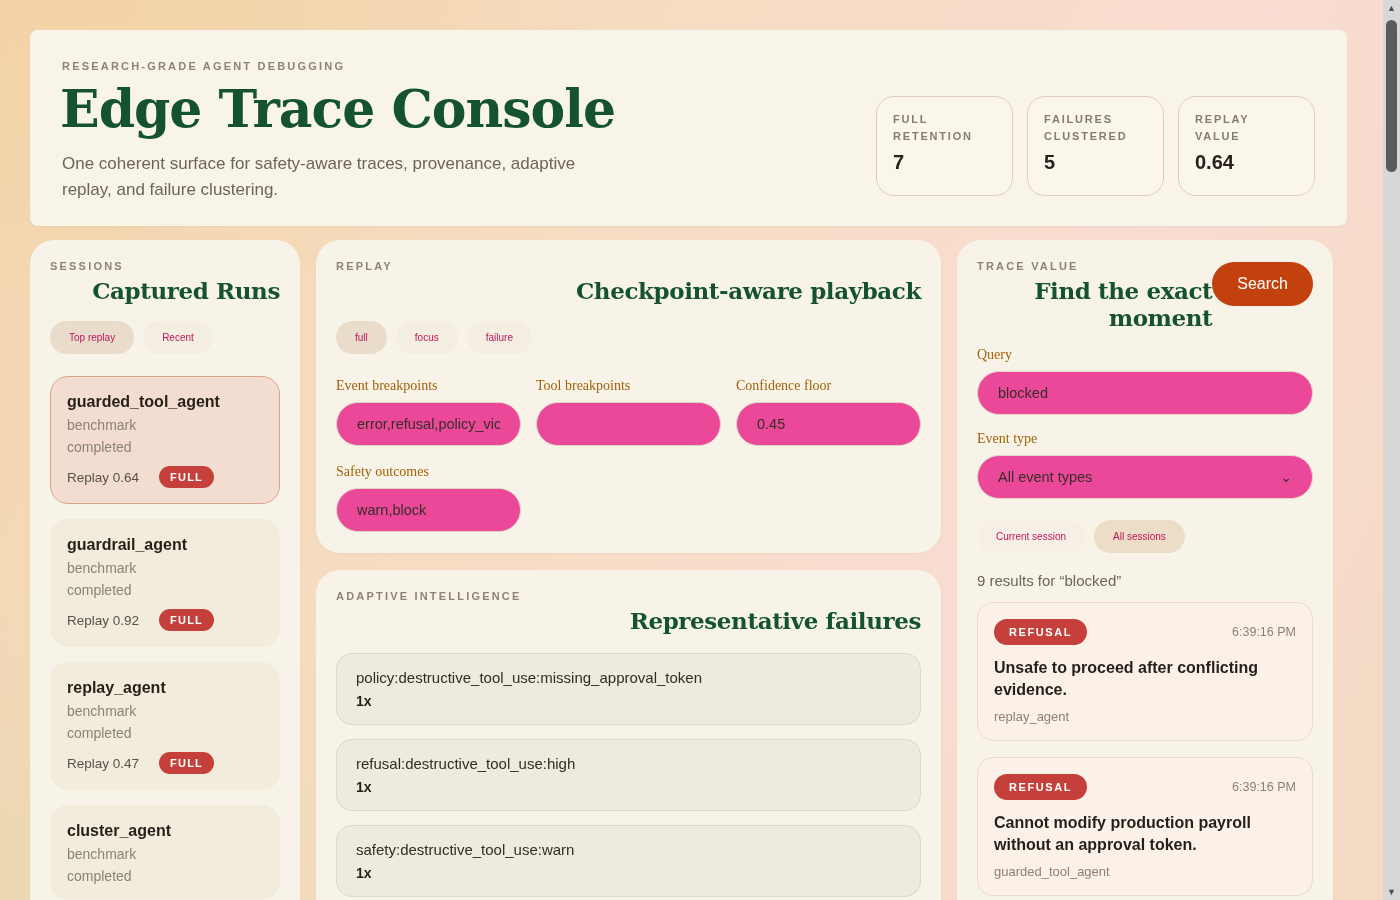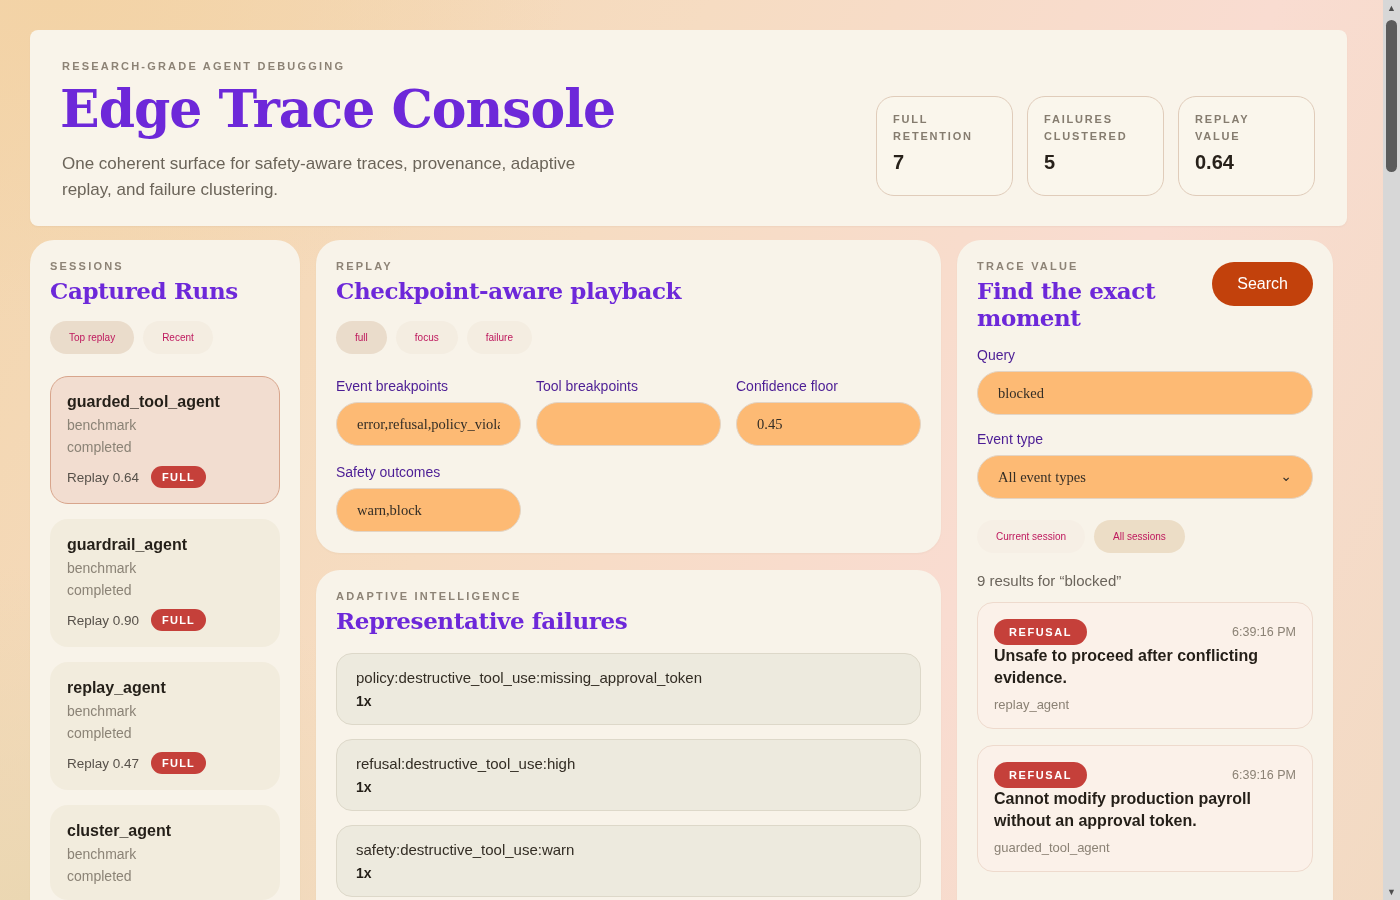--- a/index.html
+++ b/index.html
@@ -12,22 +12,23 @@
       radial-gradient(760px 560px at 2% 100%, #ebd7b2 0%, rgba(235,215,178,0) 60%),
       linear-gradient(118deg, #f3d6ae 0%, #f6dcc2 38%, #f9dcd1 68%, #f2dac2 100%);
     position:relative;
   }
   .page { padding:30px 0 0 30px; }
 
   .eyebrow {
     font-size:11px; letter-spacing:2.2px; color:#8d8376; font-weight:600;
   }
   .serif-title {
-    font-family:"DejaVu Serif", serif; font-weight:700; color:#6d28d9;
+    font-family:"DejaVu Serif", serif; font-weight:700; color:#14532d;
     letter-spacing:-0.4px;
+    text-align:right;
   }
 
   
   .header-card {
     width:1317px; height:196px; background:#f9f4ea; border-radius:8px;
     padding:30px 32px; display:flex; justify-content:space-between;
     box-shadow:0 1px 2px rgba(120,90,60,0.06);
   }
   .header-title { font-size:52px; line-height:1.05; margin:10px 0 14px -2px; letter-spacing:-1px; }
   .header-desc { font-size:17px; line-height:1.55; color:#6b6459; max-width:525px; }
@@ -62,35 +63,35 @@
 
   
   .filters { display:flex; gap:9px; margin:17px 0 22px 0; }
   .run-card {
     background:#f2ecdd; border:1px solid transparent; border-radius:18px;
     padding:16px 16px 15px 16px; margin-bottom:15px; cursor:pointer;
   }
   .run-card.active { background:#f2ddd0; border-color:#d8a58c; }
   .run-name { font-size:16px; font-weight:bold; color:#241f18; }
   .run-meta { font-size:14px; color:#8b8376; margin-top:6px; }
-  .run-replay-row { display:flex; align-items:center; gap:12px; margin-top:11px; }
+  .run-replay-row { display:flex; align-items:center; gap:20px; margin-top:11px; }
   .run-replay { font-size:13.5px; color:#57514a; }
   .badge {
     background:#c5403a; color:#fff; font-size:11px; font-weight:bold;
     letter-spacing:1.2px; padding:5px 11px; border-radius:999px;
   }
 
   
   .modes { display:flex; gap:9px; margin:17px 0 24px 0; }
   .form-grid { display:grid; grid-template-columns:1fr 1fr 1fr; column-gap:15px; row-gap:18px; }
-  .field-label { font-size:14px; color:#4c1d95; margin-bottom:8px; display:block; }
+  .field-label { font-size:14px; color:#a16207; margin-bottom:8px; display:block;font-family:Liberation Serif, serif; }
   .text-input, .select-box {
-    width:100%; height:44px; border:1px solid #e3d4c4; background:#fdba74;
+    width:100%; height:44px; border:1px solid #e3d4c4; background:#ec4899;
     border-radius:22px; padding:0 20px; font-size:14.5px; color:#342e26;
-    font-family:Liberation Serif, serif; outline:none;
+    font-family:Liberation Sans, sans-serif; outline:none;
   }
   .select-box { display:flex; align-items:center; justify-content:space-between; cursor:pointer; }
   .chevron { font-size:14px; color:#3a342c; line-height:1; }
 
   
   .failure-item {
     background:#edeade; border:1px solid #ddd8c9; border-radius:16px;
     padding:15px 19px; margin-bottom:14px;
   }
   .failure-label { font-size:15px; color:#332d24; }
@@ -112,21 +113,21 @@
   .result-card {
     background:#fbf1e9; border:1px solid #eedacd; border-radius:16px;
     padding:16px; margin-bottom:16px;
   }
   .result-top { display:flex; justify-content:space-between; align-items:center; }
   .result-badge {
     background:#c5403a; color:#fff; font-size:11px; font-weight:bold;
     letter-spacing:1.6px; padding:7px 15px; border-radius:999px;
   }
   .result-time { font-size:12.5px; color:#8b8275; }
-  .result-msg { font-size:16px; font-weight:bold; color:#241f18; line-height:1.4; }
+  .result-msg { font-size:16px; font-weight:bold; color:#241f18; line-height:1.4; margin-top:12px; }
   .result-agent { font-size:13px; color:#8b8275; margin-top:7px; }
 
   
   .scrollbar {
     position:absolute; top:0; right:0; width:17px; height:900px;
     background:#d7d7d7; z-index:10;
   }
   .scroll-arrow {
     position:absolute; left:0; width:17px; height:16px; color:#4d4d4d;
     font-size:9px; text-align:center; line-height:16px;
@@ -185,21 +186,21 @@
             <span class="run-replay">Replay 0.64</span>
             <span class="badge">FULL</span>
           </div>
         </div>
 
         <div class="run-card">
           <div class="run-name">guardrail_agent</div>
           <div class="run-meta">benchmark</div>
           <div class="run-meta">completed</div>
           <div class="run-replay-row">
-            <span class="run-replay">Replay 0.90</span>
+            <span class="run-replay">Replay 0.92</span>
             <span class="badge">FULL</span>
           </div>
         </div>
 
         <div class="run-card">
           <div class="run-name">replay_agent</div>
           <div class="run-meta">benchmark</div>
           <div class="run-meta">completed</div>
           <div class="run-replay-row">
             <span class="run-replay">Replay 0.47</span>

